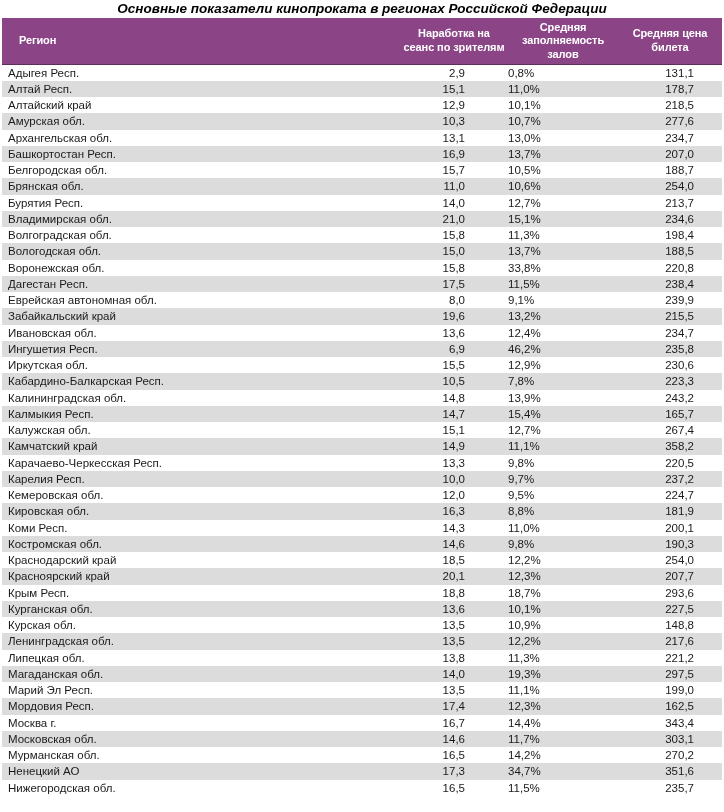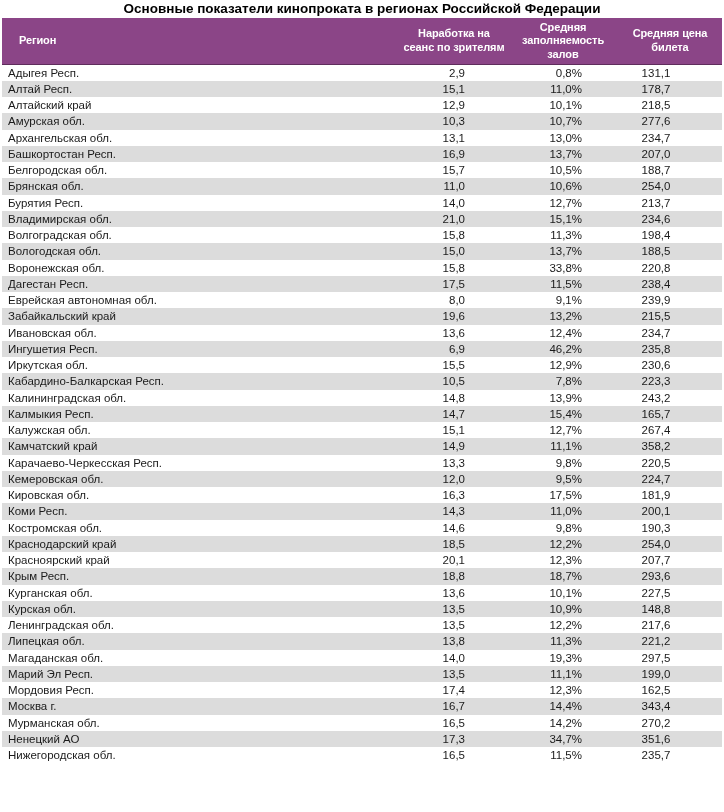--- a/index.html
+++ b/index.html
@@ -9,21 +9,21 @@
     --body-text:#1A1A1A;
   }
   *{box-sizing:border-box;}
   html,body{margin:0;padding:0;}
   body{
     width:724px;height:812px;overflow:hidden;background:#FFFFFF;
     font-family:"Liberation Sans", sans-serif;color:var(--body-text);
   }
   .title{
     height:17px;line-height:16px;margin:1px 4px 0;
-    font-size:13.5px;font-weight:700;text-align:center;color:#000;
+    font-size:13.5px;font-weight:700;text-align:center;color:#000;font-style:italic;
   }
   table{
     margin-left:2px;width:720px;border-collapse:collapse;table-layout:fixed;
     border-spacing:0;
   }
   col.c-region{width:398px;}
   col.c-sessions{width:108px;}
   col.c-occupancy{width:110px;}
   col.c-price{width:104px;}
   thead th{
@@ -34,22 +34,22 @@
     border-bottom:1px solid #5F2C5C;
   }
   thead th.th-region{text-align:left;padding-left:17px;}
   tbody td{
     font-size:11.5px;height:16.25px;line-height:16.25px;
     padding:0;white-space:nowrap;overflow:hidden;
   }
   tbody tr:nth-child(even) td{background:var(--row-alt-bg);}
   td.cell-region{text-align:left;padding-left:6px;}
   td.cell-sessions{text-align:right;padding-right:43px;}
-  td.cell-occupancy{text-align:right;padding-right:36px;}
-  td.cell-price{text-align:center;padding-right:28px;}
+  td.cell-occupancy{padding-right:36px;}
+  td.cell-price{text-align:right;padding-right:28px;}
 </style>
 </head>
 <body>
 
 <div class="title">Основные показатели кинопроката в регионах Российской Федерации</div>
 
 <table>
   <colgroup>
     <col class="c-region">
     <col class="c-sessions">
@@ -213,29 +213,35 @@
         <td class="cell-occupancy">11,1%</td>
         <td class="cell-price">358,2</td>
       </tr>
       <tr>
         <td class="cell-region">Карачаево-Черкесская Респ.</td>
         <td class="cell-sessions">13,3</td>
         <td class="cell-occupancy">9,8%</td>
         <td class="cell-price">220,5</td>
       </tr>
       <tr>
+        <td class="cell-region">Карелия Респ.</td>
+        <td class="cell-sessions">10,0</td>
+        <td class="cell-occupancy">9,7%</td>
+        <td class="cell-price">237,2</td>
+      </tr>
+      <tr>
         <td class="cell-region">Кемеровская обл.</td>
         <td class="cell-sessions">12,0</td>
         <td class="cell-occupancy">9,5%</td>
         <td class="cell-price">224,7</td>
       </tr>
       <tr>
         <td class="cell-region">Кировская обл.</td>
         <td class="cell-sessions">16,3</td>
-        <td class="cell-occupancy">17,5%</td>
+        <td class="cell-occupancy">8,8%</td>
         <td class="cell-price">181,9</td>
       </tr>
       <tr>
         <td class="cell-region">Коми Респ.</td>
         <td class="cell-sessions">14,3</td>
         <td class="cell-occupancy">11,0%</td>
         <td class="cell-price">200,1</td>
       </tr>
       <tr>
         <td class="cell-region">Костромская обл.</td>
@@ -303,20 +309,26 @@
         <td class="cell-occupancy">12,3%</td>
         <td class="cell-price">162,5</td>
       </tr>
       <tr>
         <td class="cell-region">Москва г.</td>
         <td class="cell-sessions">16,7</td>
         <td class="cell-occupancy">14,4%</td>
         <td class="cell-price">343,4</td>
       </tr>
       <tr>
+        <td class="cell-region">Московская обл.</td>
+        <td class="cell-sessions">14,6</td>
+        <td class="cell-occupancy">11,7%</td>
+        <td class="cell-price">303,1</td>
+      </tr>
+      <tr>
         <td class="cell-region">Мурманская обл.</td>
         <td class="cell-sessions">16,5</td>
         <td class="cell-occupancy">14,2%</td>
         <td class="cell-price">270,2</td>
       </tr>
       <tr>
         <td class="cell-region">Ненецкий АО</td>
         <td class="cell-sessions">17,3</td>
         <td class="cell-occupancy">34,7%</td>
         <td class="cell-price">351,6</td>

